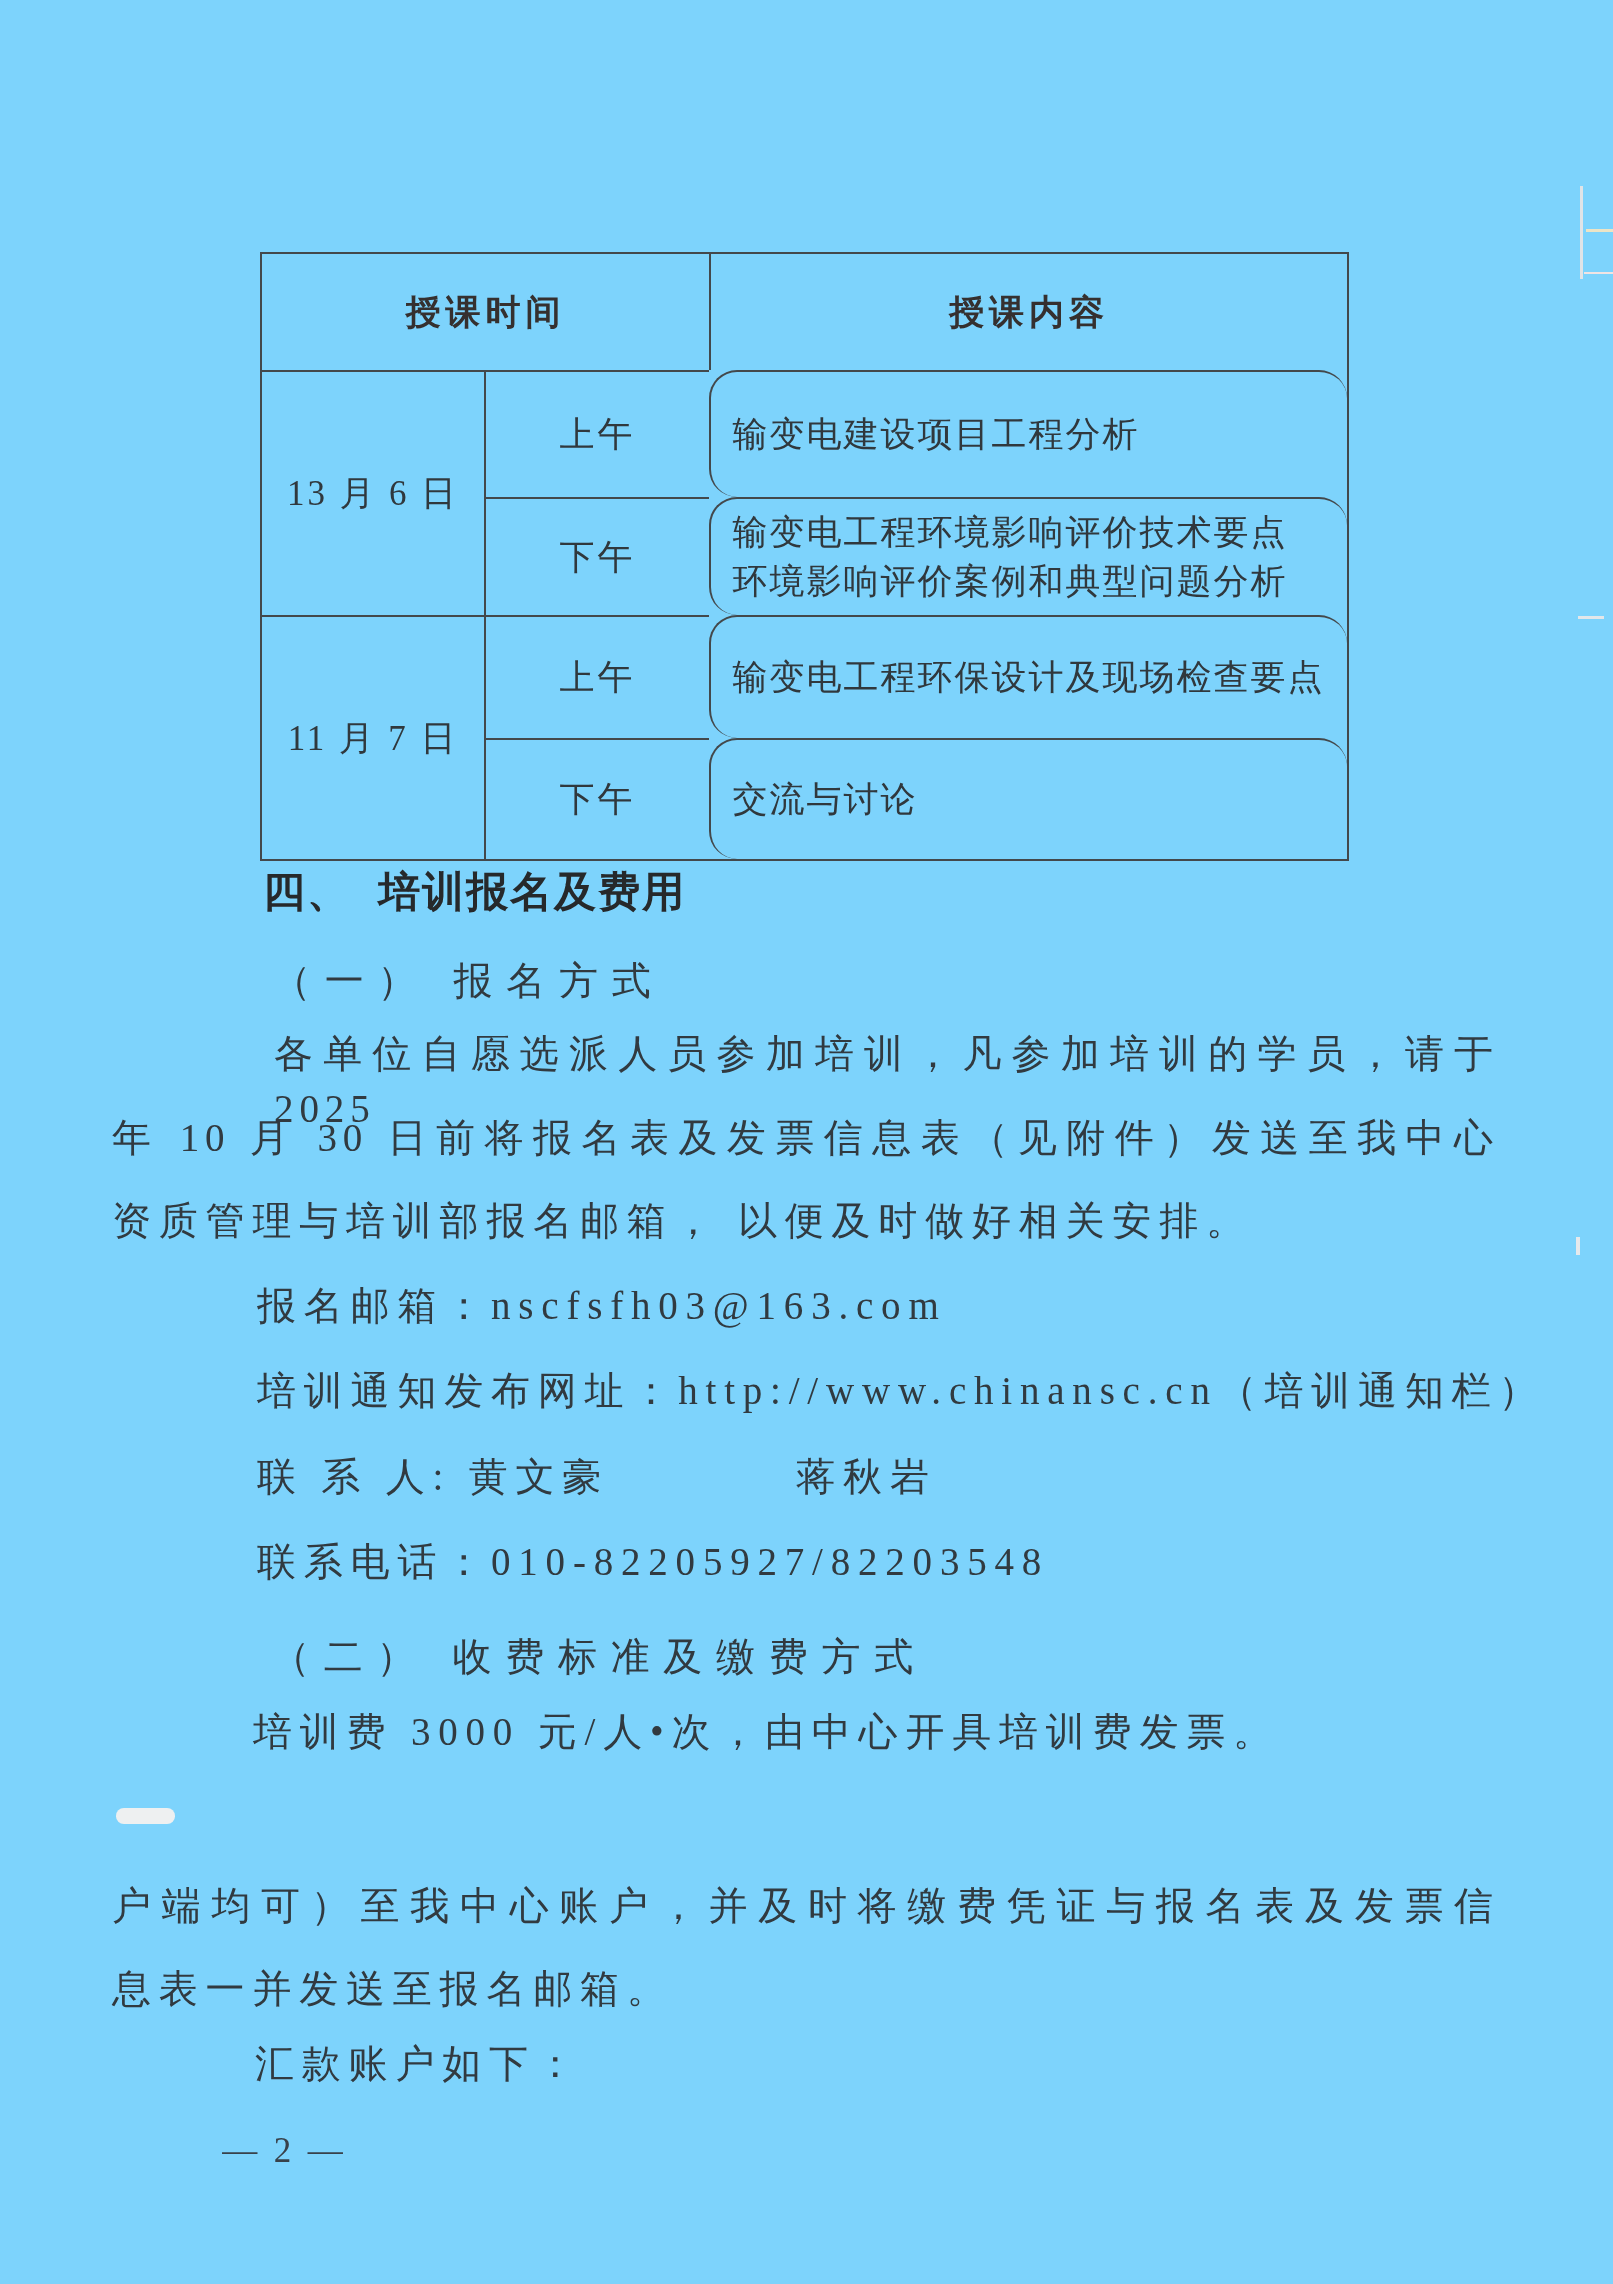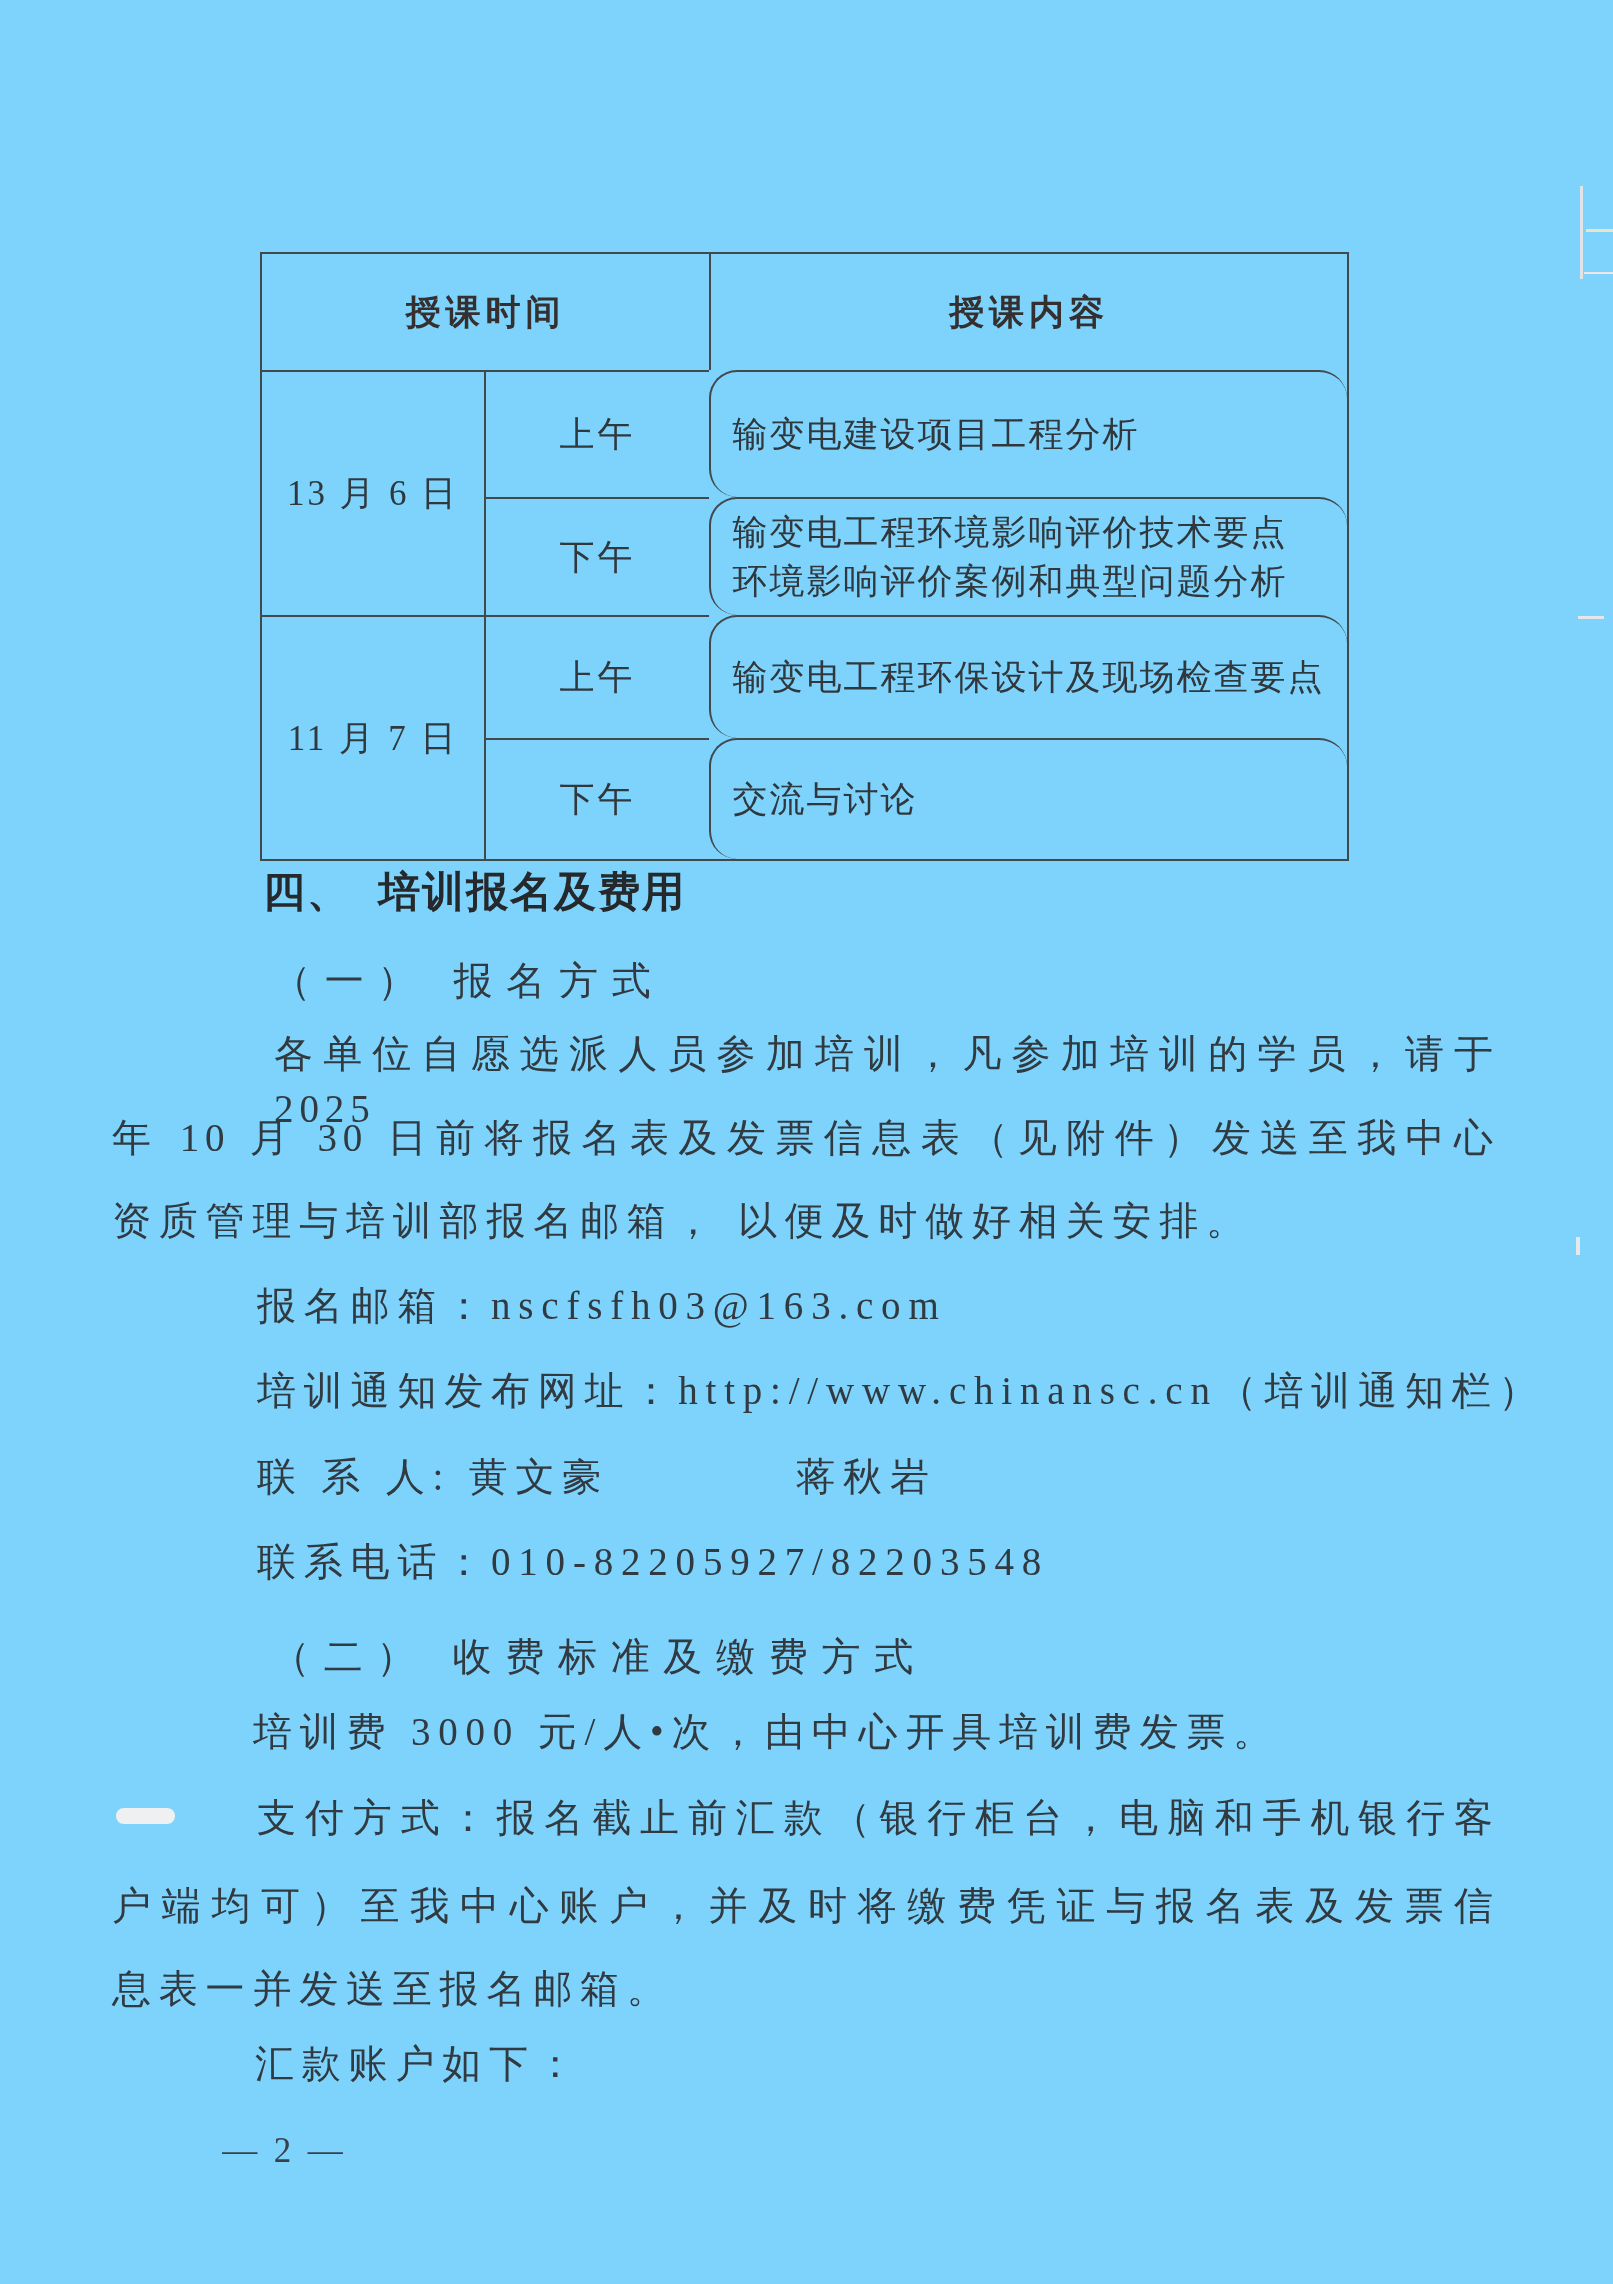--- a/index.html
+++ b/index.html
@@ -99,21 +99,20 @@
   <div class="tl sub" style="top:943px;left:272px">（一） 报名方式</div>
   <div class="tl just" style="top:1026px;left:274px">各单位自愿选派人员参加培训，凡参加培训的学员，请于 2025</div>
   <div class="tl just" style="top:1110px;left:112px">年 10 月 30 日前将报名表及发票信息表（见附件）发送至我中心</div>
   <div class="tl" style="top:1193px;left:112px">资质管理与培训部报名邮箱， 以便及时做好相关安排。</div>
   <div class="tl" style="top:1278px;left:257px">报名邮箱：nscfsfh03@163.com</div>
   <div class="tl" style="top:1363px;left:257px">培训通知发布网址：http://www.chinansc.cn（培训通知栏）</div>
   <div class="tl" style="top:1449px;left:257px">联 系 人: 黄文豪　　　　蒋秋岩</div>
   <div class="tl" style="top:1534px;left:257px">联系电话：010-82205927/82203548</div>
   <div class="tl sub" style="top:1619px;left:271px">（二） 收费标准及缴费方式</div>
   <div class="tl" style="top:1704px;left:253px">培训费 3000 元/人•次，由中心开具培训费发票。</div>
-  <div class="tl just" style="top:1790px;left:257px">支付方式：报名截止前汇款（银行柜台，电脑和手机银行客</div>
   <div class="tl just" style="top:1878px;left:112px">户端均可）至我中心账户，并及时将缴费凭证与报名表及发票信</div>
   <div class="tl" style="top:1961px;left:112px">息表一并发送至报名邮箱。</div>
   <div class="tl" style="top:2036px;left:255px">汇款账户如下：</div>
 
   <div class="page-number">— 2 —</div>
 
   <div class="art a1"></div>
   <div class="art a2"></div>
   <div class="art a3"></div>
   <div class="art a4"></div>

